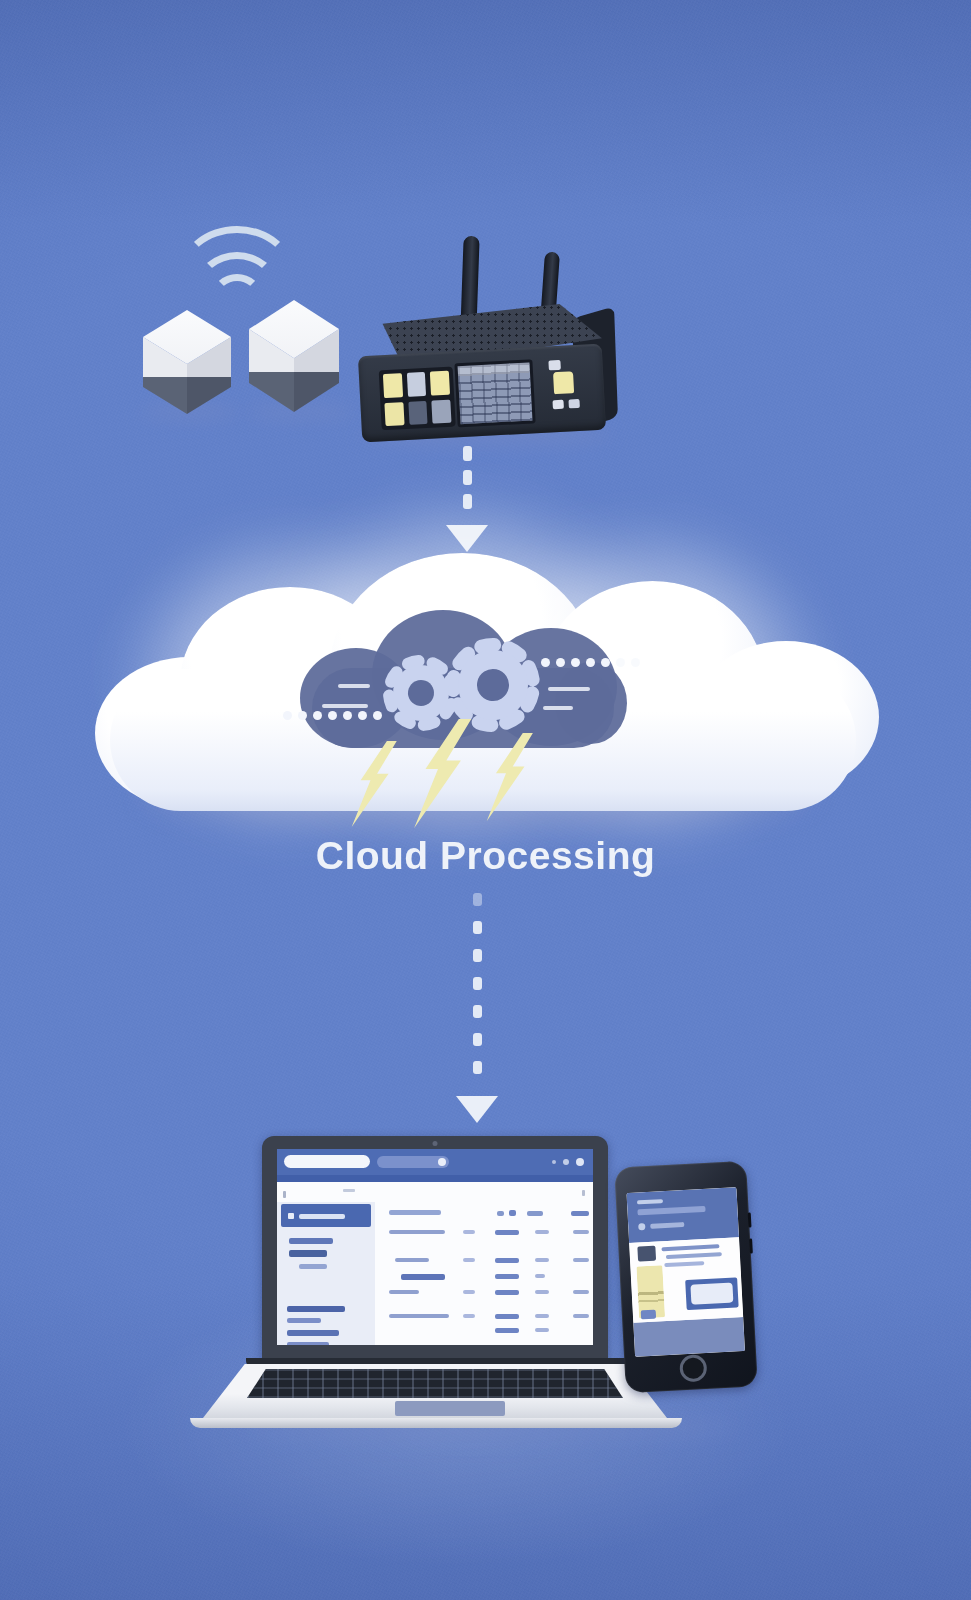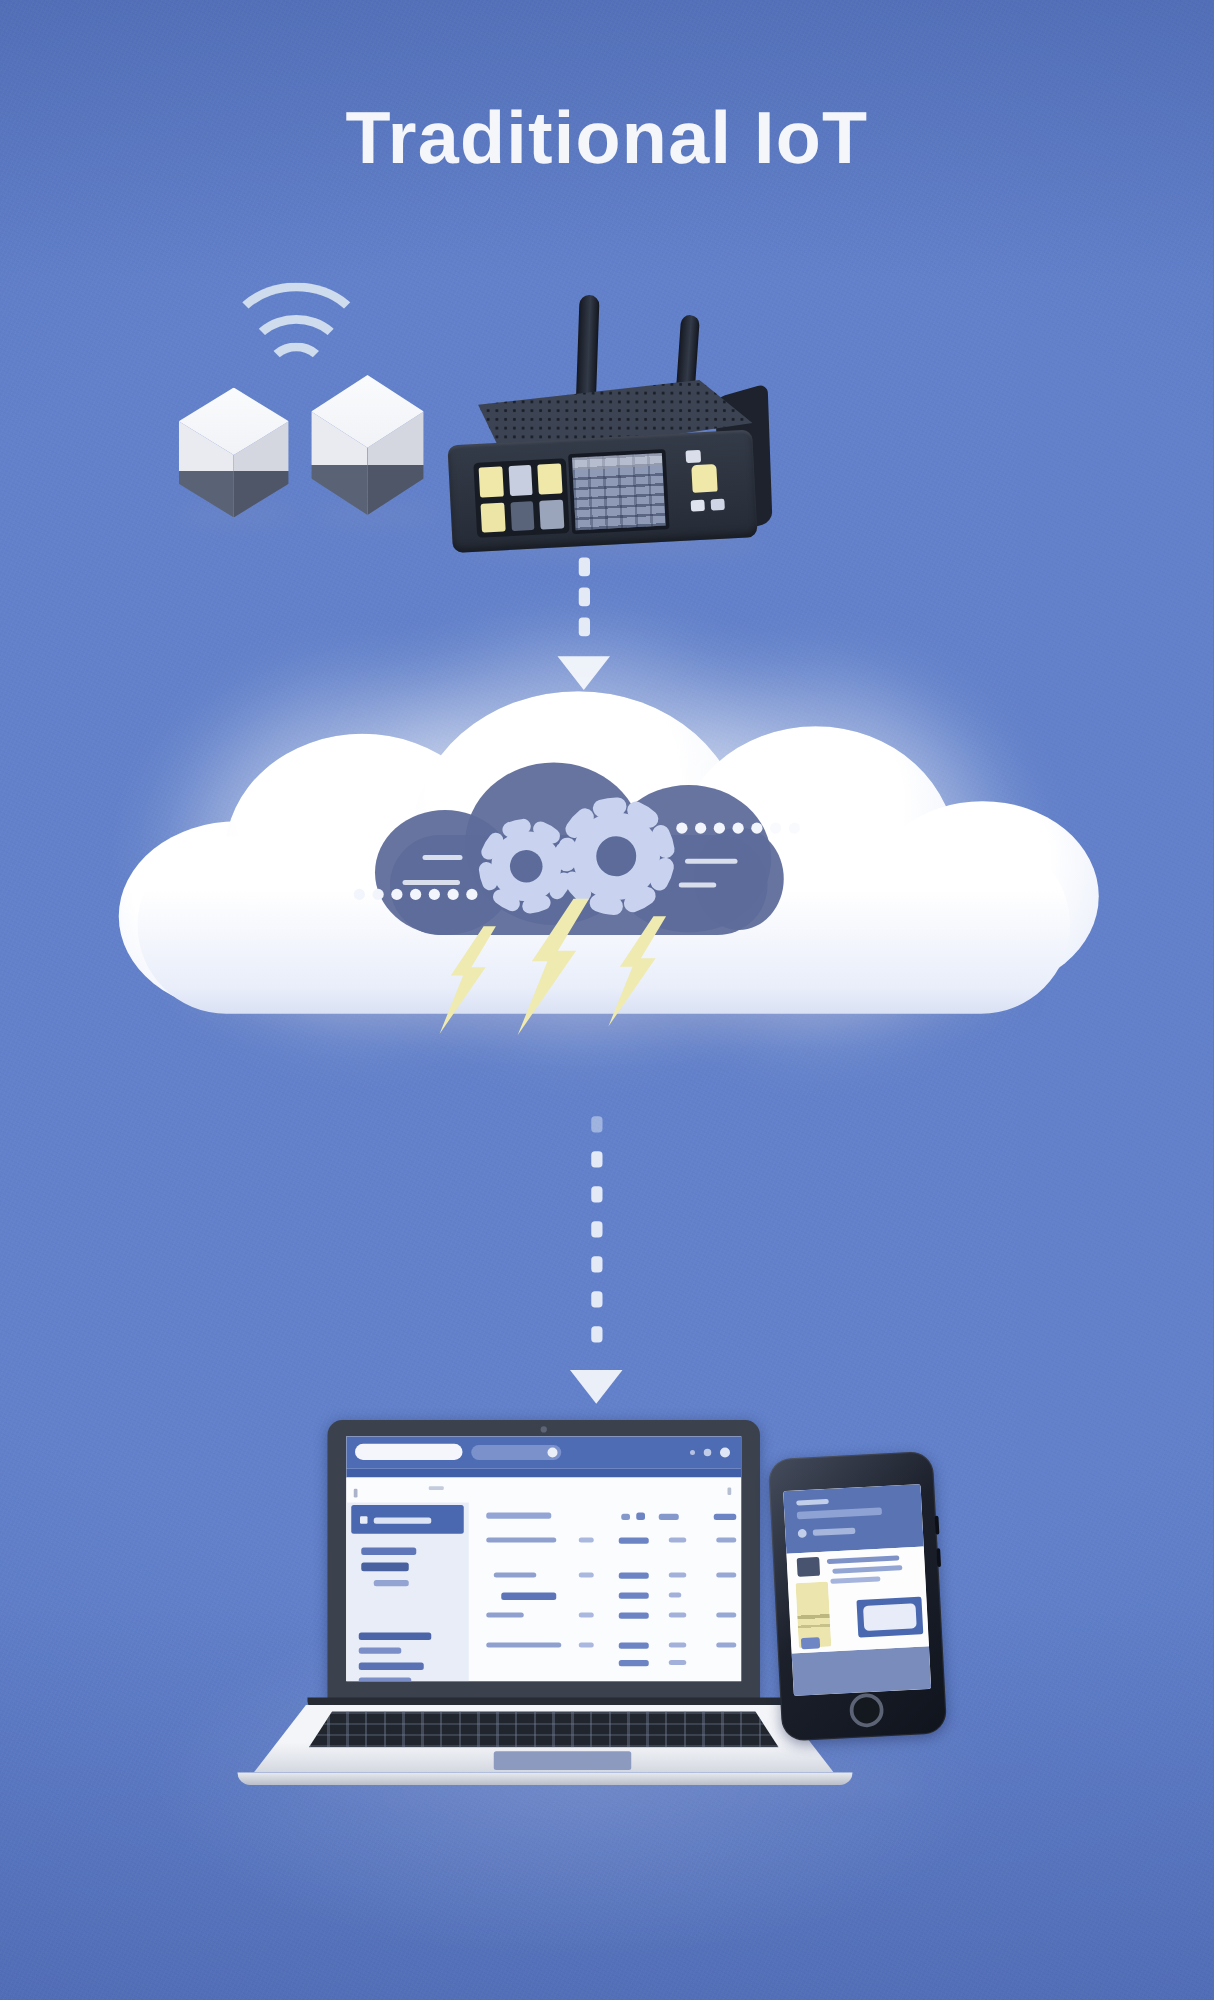--- a/index.html
+++ b/index.html
@@ -225,21 +225,20 @@
   .ph-footer{height:34px;background:var(--phone-footer,#7a8cbc);}
   .home{position:absolute;left:55px;bottom:8px;width:21px;height:21px;border-radius:50%;
     background:#14181f;border:3px solid #5b6375;}
 </style>
 </head>
 <body>
 
 <div class="canvas">
   <div class="texture"></div>
 
-  <h1 class="title">Traditional IoT</h1>
 
   <div class="abs" style="left:0;top:0;width:0;height:0;">
     <div class="wifi">
         <i></i>
         <i></i>
         <i></i>
       </div>
     <div class="soft-shadow sh-cube1"></div>
     <div class="soft-shadow sh-cube2"></div>
     <div class="cube cube1">
@@ -339,20 +338,21 @@
           <polygon points="45,0 13,48 25,48 2,105 47,40 33,40 57,0"></polygon>
         </g>
       <g transform="translate(82,18) scale(1.04)">
           <polygon points="45,0 13,48 25,48 2,105 47,40 33,40 57,0"></polygon>
         </g>
       <g transform="translate(155,32) scale(0.84)">
           <polygon points="45,0 13,48 25,48 2,105 47,40 33,40 57,0"></polygon>
         </g>
     </svg>
   </div>
+  <div class="cloud-label">Cloud Processing</div>
 
   <div class="arrow arrow2">
     <i></i>
       <i></i>
       <i></i>
       <i></i>
       <i></i>
       <i></i>
       <i></i>
     <span class="head"></span>

